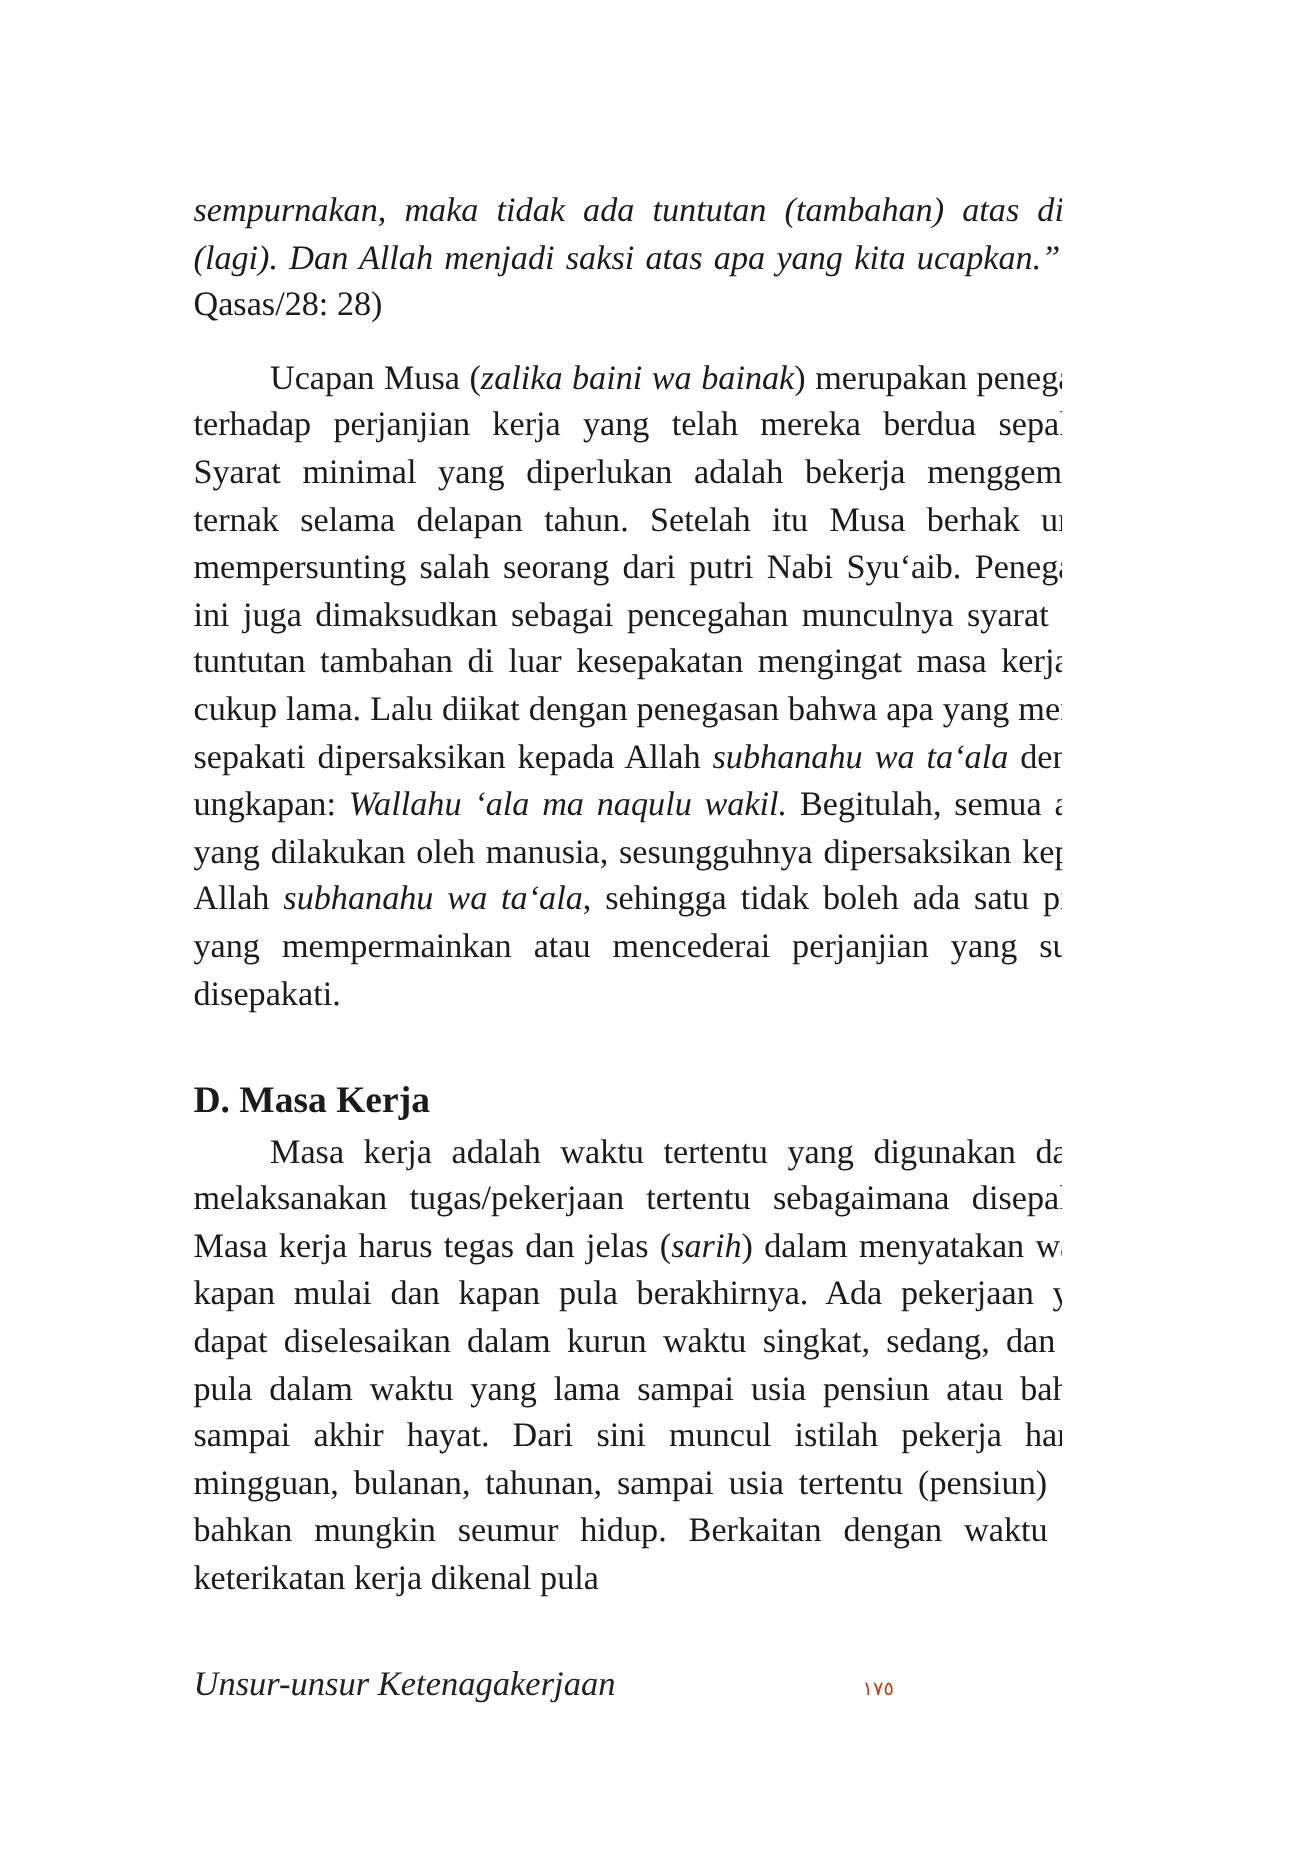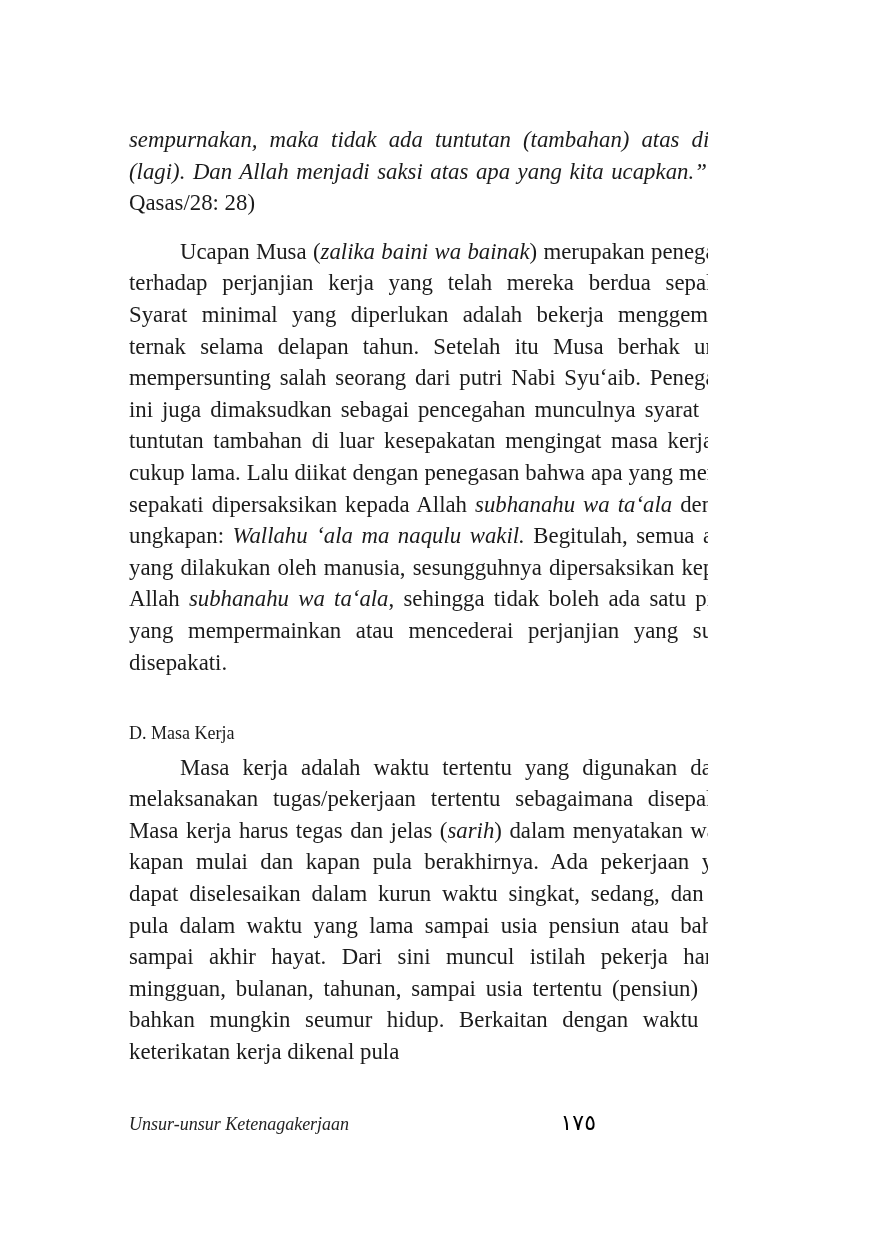--- a/index.html
+++ b/index.html
@@ -30,42 +30,42 @@
   }
   p.quote {
     margin-bottom: 17px;
   }
   p.indent {
     text-indent: 51px;
     font-family: Liberation Serif, serif;
   }
   .text-block h2 {
     margin: 40px 0 2px 0;
-    font-size: 18px;
+    font-size: 25px;
     line-height: 31.6px;
-    font-weight: normal;
+    font-weight: bold;
   }
   .page-footer {
     position: absolute;
     left: 129px;
     right: 112px;
     top: 1110px;
     display: flex;
     justify-content: space-between;
     align-items: baseline;
   }
   .running-title {
     font-style: italic;
-    font-size: 18px;
+    font-size: 23px;
     color: #222222;
   }
   .page-number {
     font-family: "DejaVu Sans", sans-serif;
-    font-size: 22px;
-    color: #000000;
+    font-size: 13px;
+    color: #c2410c;
     letter-spacing: 2px;
   }
 </style>
 </head>
 <body>
 
 <div class="page">
   <main class="text-block">
     <p class="quote"><i>sempurnakan, maka tidak ada tuntutan (tambahan) atas diriku (lagi). Dan Allah menjadi saksi atas apa yang kita ucapkan.” </i><span>(al-Qasas/28: 28)</span></p>
     <p class="indent"><span>Ucapan Musa (</span><i>zalika baini wa bainak</i><span>) merupakan penegasan terhadap perjanjian kerja yang telah mereka berdua sepakati. Syarat minimal yang diperlukan adalah bekerja menggembala ternak selama delapan tahun. Setelah itu Musa berhak untuk mempersunting salah seorang dari putri Nabi Syu‘aib. Penegasan ini juga dimaksudkan sebagai pencegahan munculnya syarat atau tuntutan tambahan di luar kesepakatan mengingat masa kerjanya cukup lama. Lalu diikat dengan penegasan bahwa apa yang mereka sepakati dipersaksikan kepada Allah </span><i>subhanahu wa ta‘ala</i><span> dengan ungkapan: </span><i>Wallahu ‘ala ma naqulu wakil.</i><span> Begitulah, semua akad yang dilakukan oleh manusia, sesungguhnya dipersaksikan kepada Allah </span><i>subhanahu wa ta‘ala</i><span>, sehingga tidak boleh ada satu pihak yang mempermainkan atau mencederai perjanjian yang sudah disepakati.</span></p>

